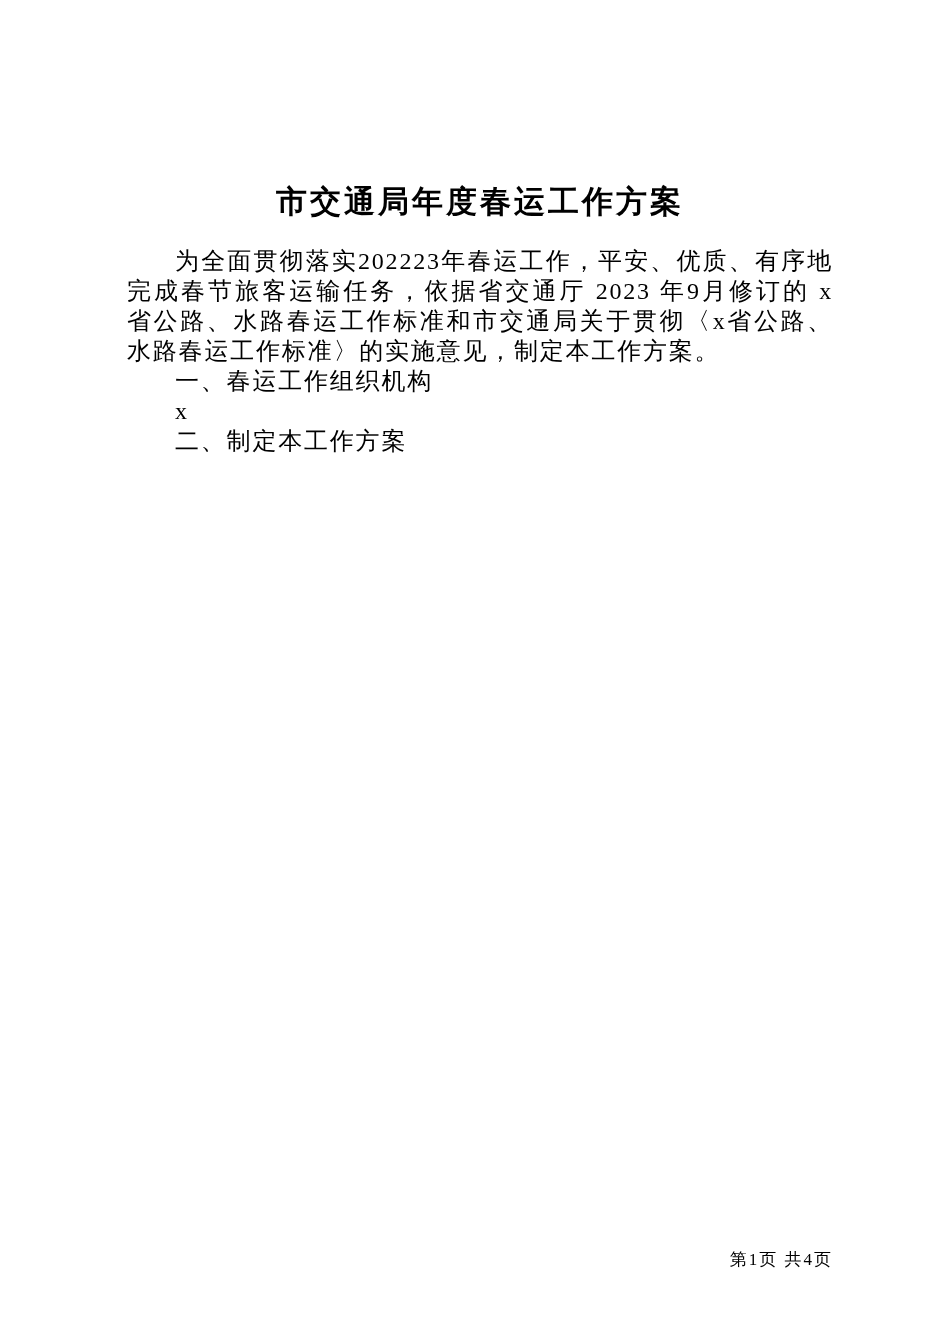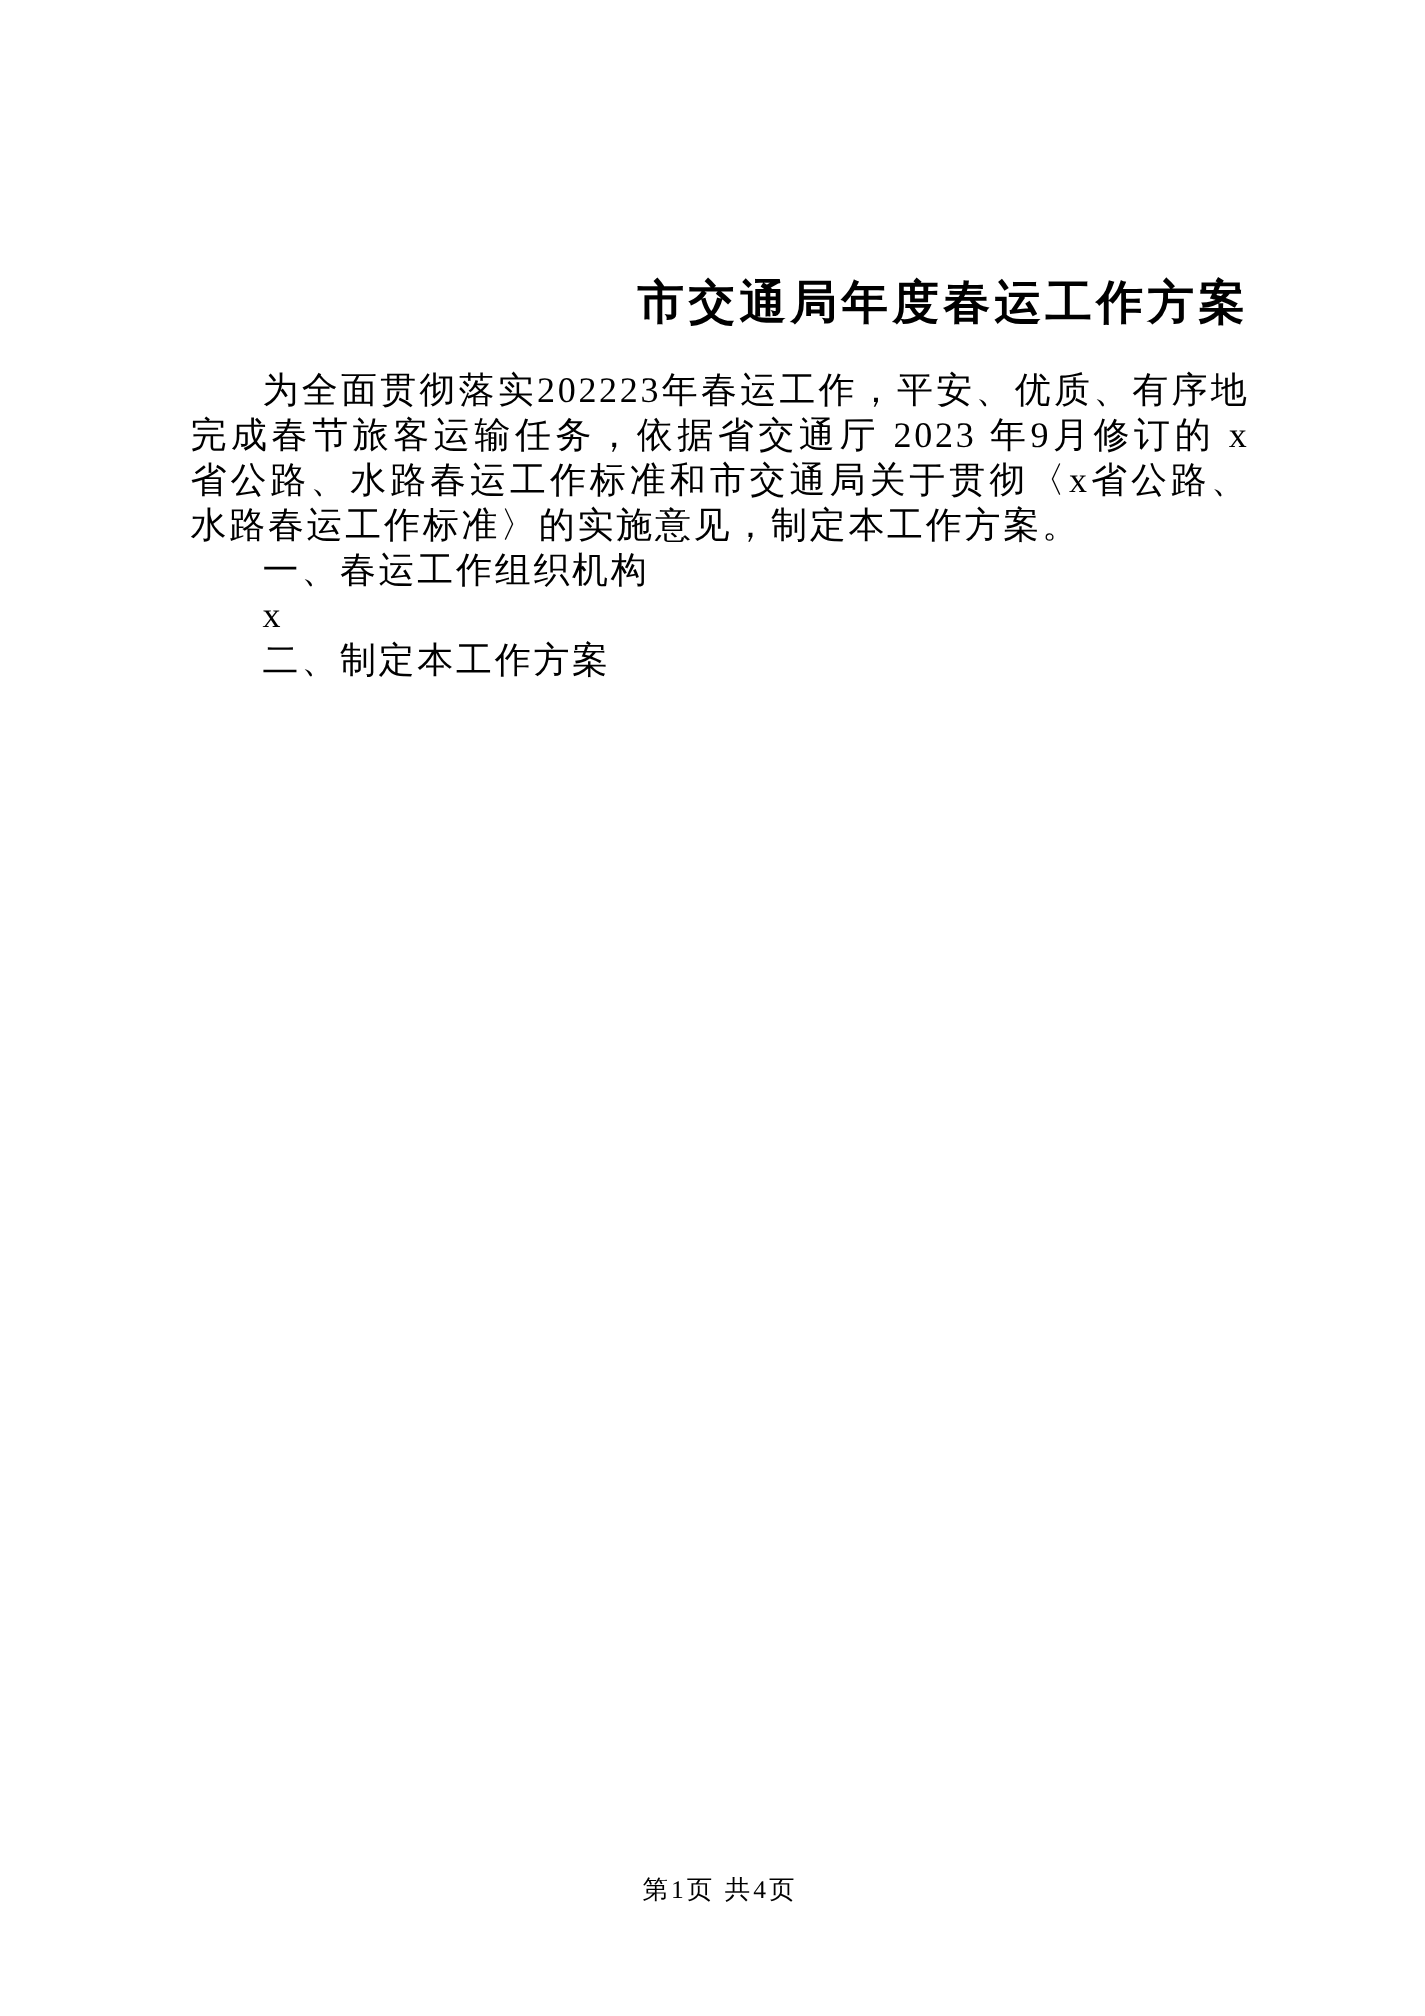--- a/index.html
+++ b/index.html
@@ -26,39 +26,39 @@
   .content {
     position: absolute;
     left: 127px;
     top: 182px;
     width: 706px;
   }
   .title {
     margin: 0 0 24px 0;
     font-size: 31px;
     font-weight: bold;
-    text-align: right;
+    text-align: center;
     letter-spacing: 3px;
     line-height: 40px;
   }
   .body-text .para {
     margin: 0;
     font-size: 24px;
     line-height: 30px;
     letter-spacing: 1.8px;
     text-align: justify;
     text-indent: 2em;
     word-break: break-all;
   }
   .footer {
     position: absolute;
     left: 127px;
     top: 1248px;
     width: 706px;
-    text-align: center;
+    text-align: right;
   }
   .footer-text {
     font-size: 17px;
     letter-spacing: 2px;
     color: #000000;
   }
 </style>
 </head>
 <body>
 

